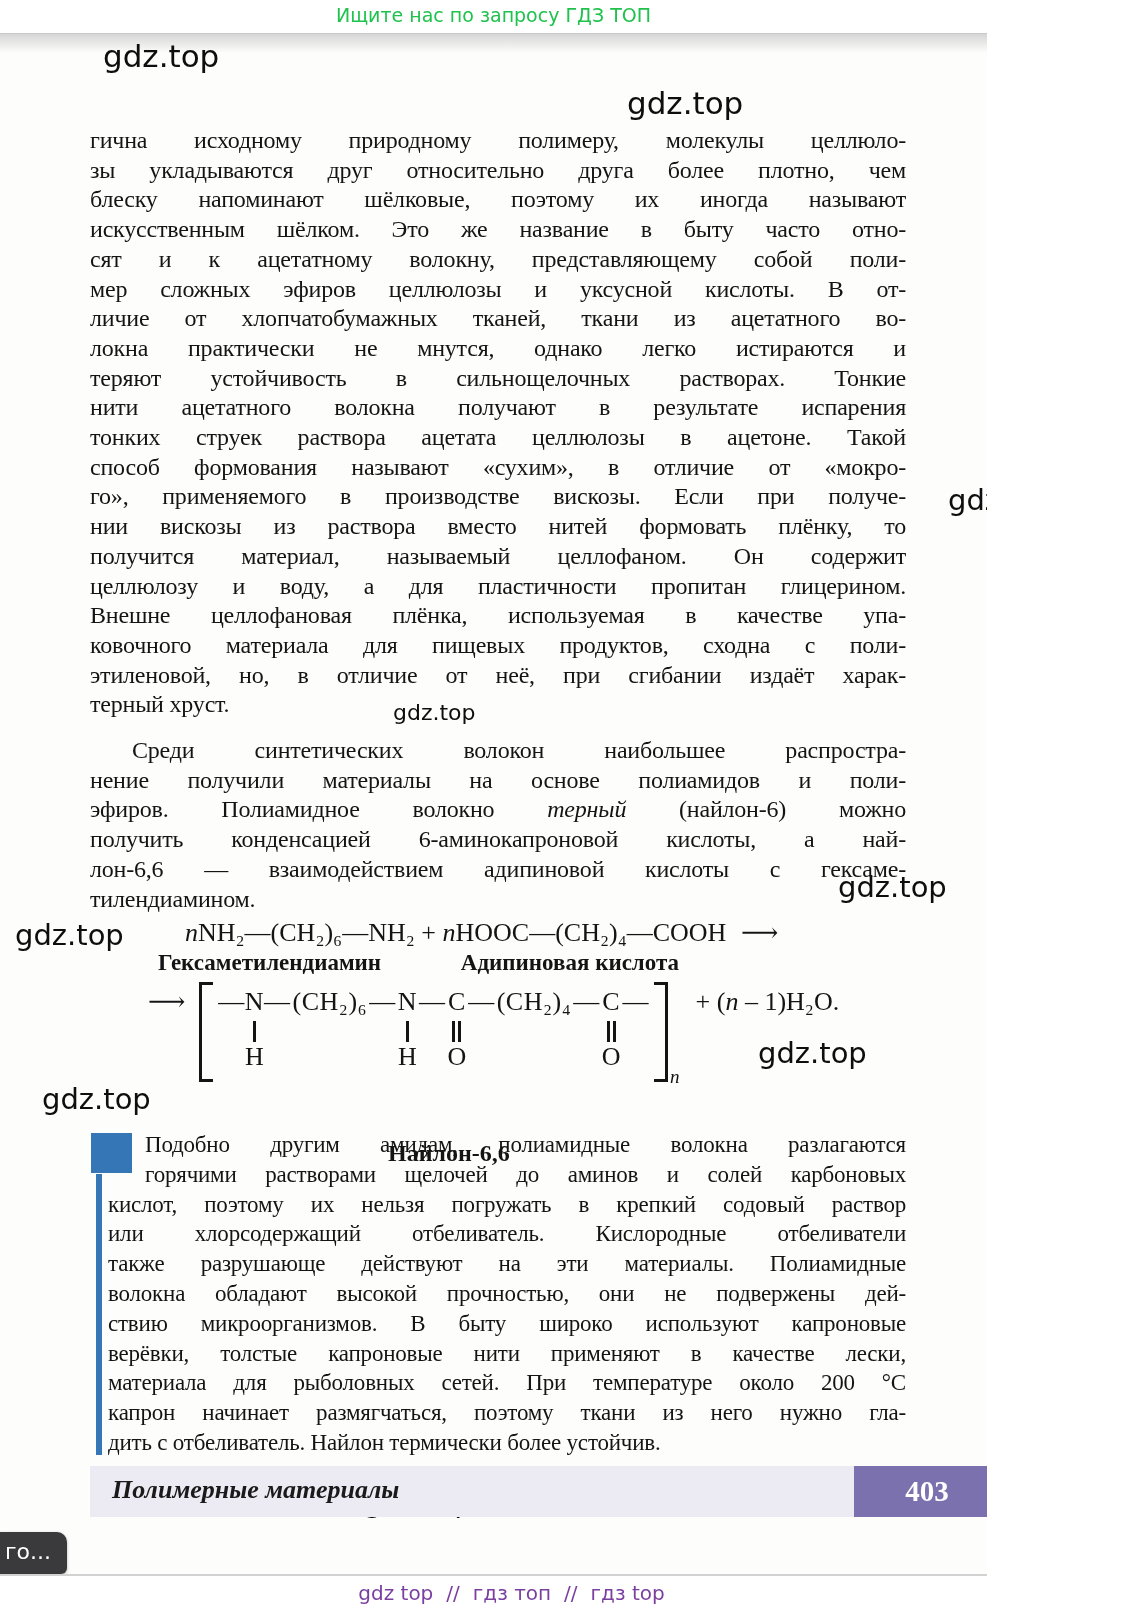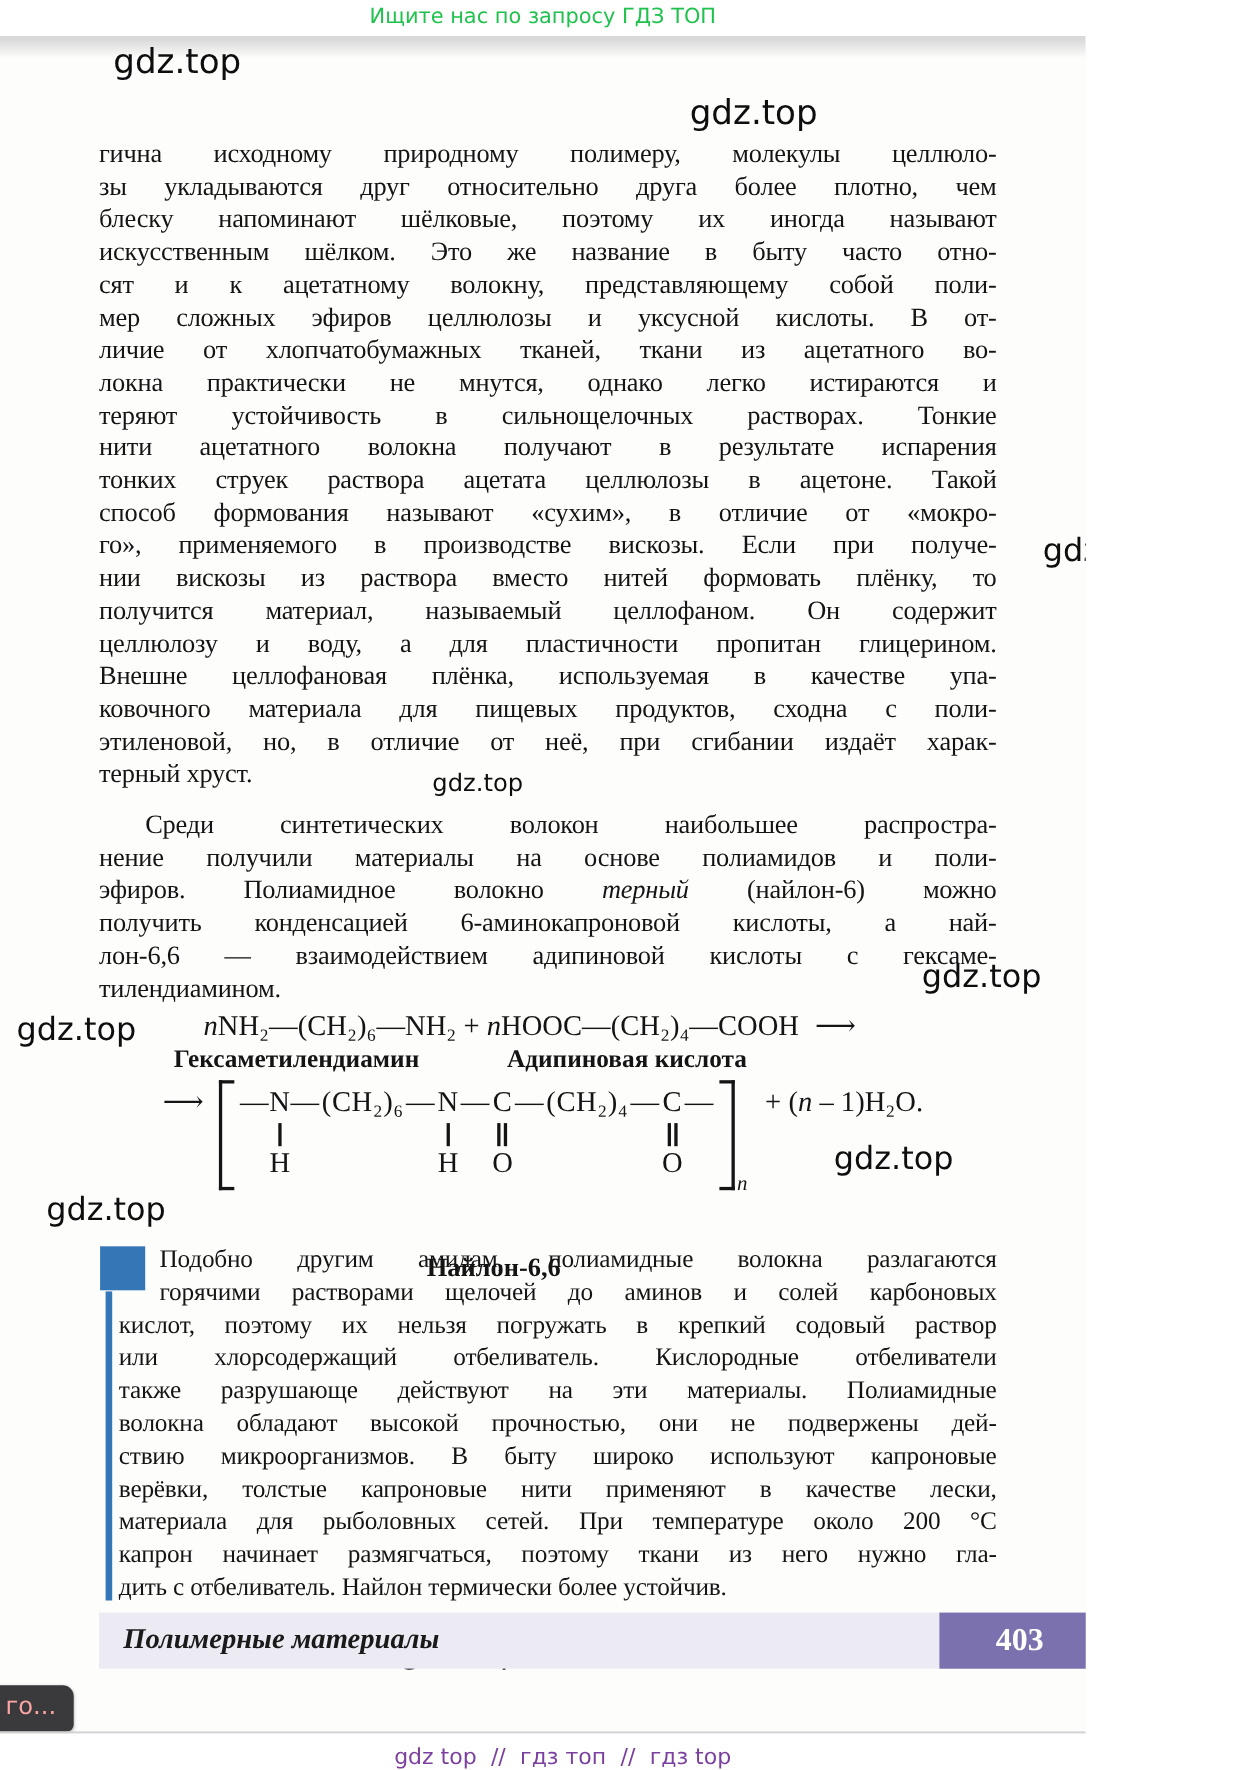--- a/index.html
+++ b/index.html
@@ -102,28 +102,28 @@
   }
   .pagebox{
     position:absolute; right:0; top:0; width:146px; height:51px;
     background:#7b71ae; color:#ffffff; text-align:center; line-height:51px;
     font-size:29px; font-weight:bold;
   }
   
   .toast{
     position:absolute; left:0; top:1532px; width:67px; height:42px;
     background:#3a3a3c; border-radius:0 10px 6px 0;
-    color:#fca5a5; font-family:"DejaVu Sans",sans-serif; font-size:22px;
+    color:#ffffff; font-family:"DejaVu Sans",sans-serif; font-size:22px;
     line-height:40px; padding-left:5px; box-sizing:border-box;
     box-shadow:0 1px 3px rgba(0,0,0,.3);
   }
   .divider{position:absolute; top:1574px; left:0; width:100%; height:2px; background:#d2d2d2;}
   .links{
     position:absolute; top:1576px; left:0; right:0; height:33px; background:#ffffff;
-    display:flex; justify-content:center; align-items:flex-end; gap:13px;
+    display:flex; justify-content:center; align-items:center; gap:13px;
     font-family:"DejaVu Sans",sans-serif; font-size:20px; color:#7b3fa0;padding-left:36px;
   }
   .links a{color:#7b3fa0; text-decoration:none;}
 </style>
 </head>
 <body>
 
 <div id="screen">
 
   <div class="promo">Ищите нас по запросу ГДЗ ТОП</div>

